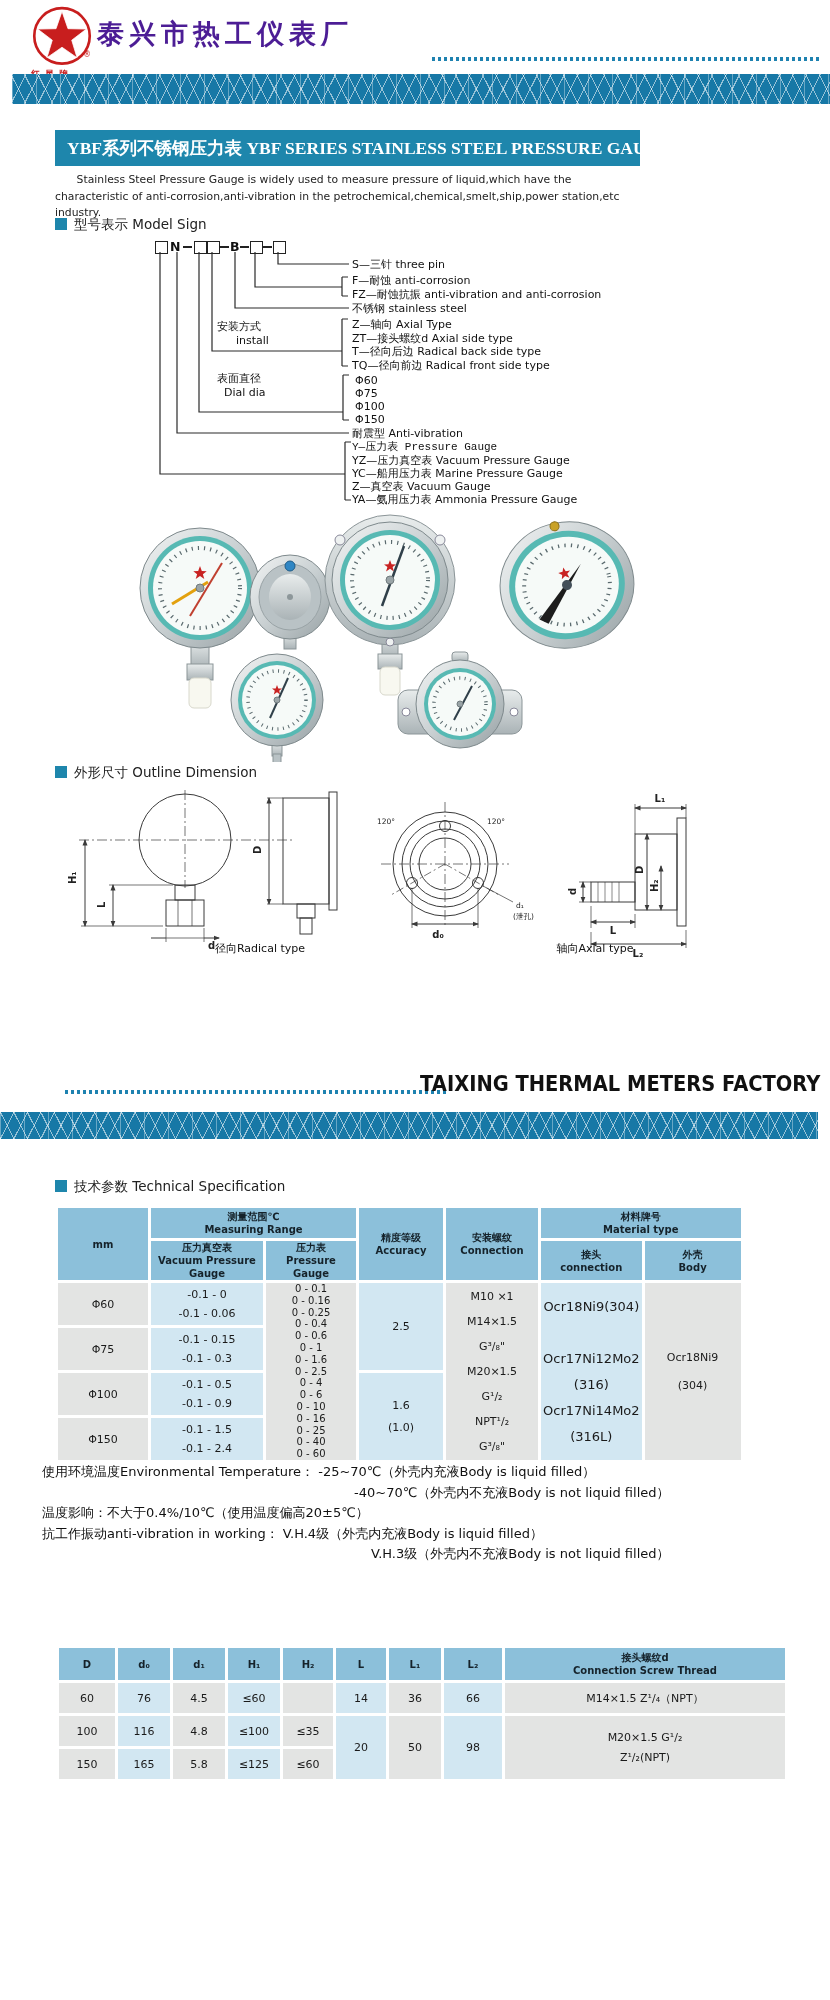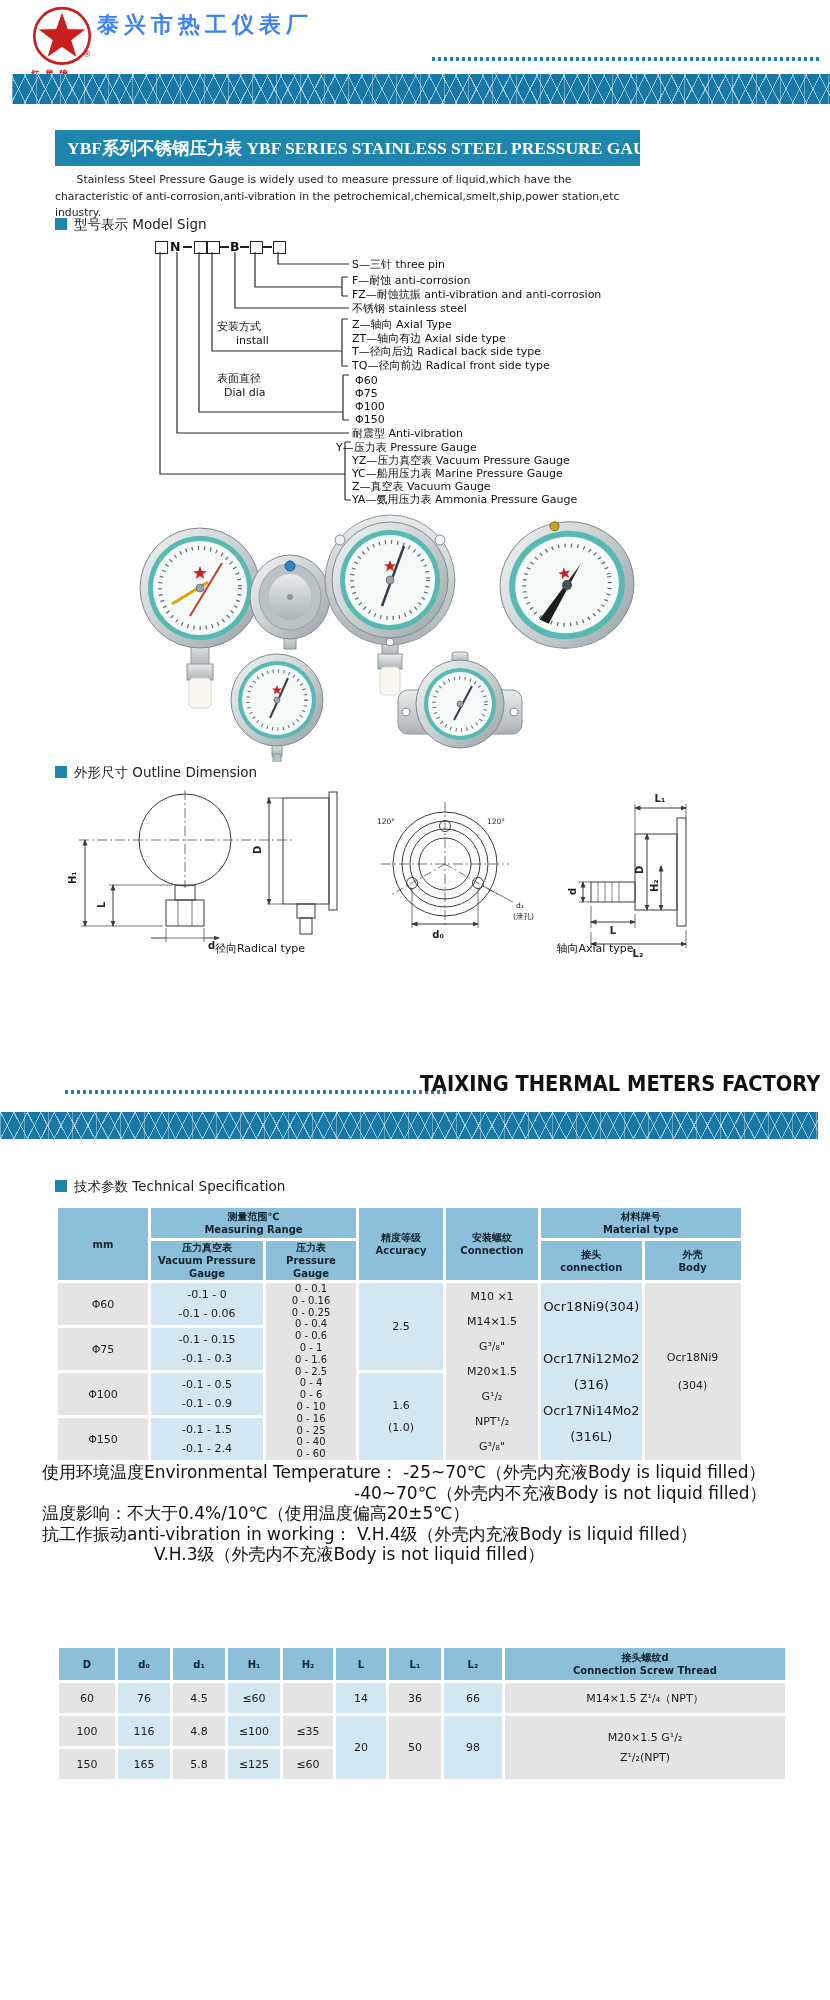--- a/index.html
+++ b/index.html
@@ -7,21 +7,21 @@
   #page{position:relative;width:830px;height:2000px;background:#fff;overflow:hidden;}
 
   .banner{position:absolute;background-color:#1778a6;
     background-image:
       repeating-linear-gradient(63deg, rgba(255,255,255,.55) 0 1px, transparent 1px 12px),
       repeating-linear-gradient(117deg, rgba(255,255,255,.55) 0 1px, transparent 1px 12px),
       repeating-linear-gradient(90deg, rgba(255,255,255,.35) 0 1px, transparent 1px 24px);}
   .dotline{position:absolute;height:4px;
     background-image:repeating-linear-gradient(90deg,#1e82b0 0 3px, transparent 3px 6px);}
 
-  .company{position:absolute;left:97px;top:10px;font-size:22px;font-weight:bold;letter-spacing:5px;color:#3b82f6;white-space:nowrap;}
+  .company{position:absolute;left:97px;top:16px;font-size:27px;font-weight:bold;letter-spacing:5px;color:#4c1d95;white-space:nowrap;}
   .brand-caption{position:absolute;left:31px;top:68px;color:#c81e1e;font-size:9px;letter-spacing:5px;font-weight:bold;white-space:nowrap;}
   .regmark{position:absolute;left:83px;top:50px;color:#c81e1e;font-size:8px;}
 
   .title-bar{position:absolute;left:55px;top:130px;width:585px;height:36px;background:#1e86ac;color:#fff;
     font-family:"Liberation Serif","DejaVu Serif",serif;font-weight:bold;font-size:17.5px;line-height:36px;
     padding-left:12px;box-sizing:border-box;white-space:nowrap;}
 
   .desc{position:absolute;left:55px;top:172px;width:588px;font-size:10.8px;line-height:1.55;color:#222;}
   .desc p{margin:0;text-indent:2em;}
 
@@ -42,23 +42,23 @@
   .spec-table{position:absolute;left:55px;top:1205px;font-size:11px;table-layout:fixed;}
   .spec-table tbody tr{height:42px;}
   .list{white-space:pre-line;}
   .pr{line-height:11.8px;font-size:10px;}
   .conn{line-height:25px;}
   .mat{line-height:26px;font-size:13px;}
   .bodym{line-height:28px;}
   .vac{line-height:19px;}
   .acc2{line-height:22px;}
 
-  .notes{position:absolute;left:42px;top:1462px;font-size:17px;line-height:20.5px;color:#111;white-space:nowrap;}
+  .notes{position:absolute;left:42px;top:1462px;font-size:13px;line-height:20.5px;color:#111;white-space:nowrap;}
   .notes .ind1{margin-left:312px;}
-  .notes .ind2{margin-left:112px;}
+  .notes .ind2{margin-left:88px;text-align:right;}
 
   .dim-table{position:absolute;left:56px;top:1645px;font-size:11px;table-layout:fixed;}
   .dim-table tr{height:30px;}
   .dim-table .hd{height:32px;}
 
   .factory-en{position:absolute;right:10px;top:1072px;font-size:20.5px;font-weight:bold;color:#111;
     transform:scaleX(.95);transform-origin:right;white-space:nowrap;}
 
   svg text{font-family:"DejaVu Sans","Liberation Sans",sans-serif;}
   .dimtxt{font-size:10px;fill:#222;font-weight:bold;}
@@ -118,29 +118,29 @@
         <path d="M160 252 V474 H345"></path>
         <path d="M345 442 H351 M345 442 V500 M345 500 H351"></path>
       </g>
     </svg>
 
     <span class="dlb" style="left:352px;top:258px;">S—三针 three pin</span>
     <span class="dlb" style="left:352px;top:274px;">F—耐蚀 anti-corrosion</span>
     <span class="dlb" style="left:352px;top:288px;">FZ—耐蚀抗振 anti-vibration and anti-corrosion</span>
     <span class="dlb" style="left:352px;top:302px;">不锈钢 stainless steel</span>
     <span class="dlb" style="left:352px;top:318px;">Z—轴向 Axial Type</span>
-    <span class="dlb" style="left:352px;top:332px;">ZT—轴向有边 Axial side type</span>
+    <span class="dlb" style="left:352px;top:332px;">ZT—接头螺纹d Axial side type</span>
     <span class="dlb" style="left:352px;top:345px;">T—径向后边  Radical back side type</span>
     <span class="dlb" style="left:352px;top:359px;">TQ—径向前边 Radical front side type</span>
     <span class="dlb" style="left:355px;top:374px;">Φ60</span>
     <span class="dlb" style="left:355px;top:387px;">Φ75</span>
     <span class="dlb" style="left:355px;top:400px;">Φ100</span>
     <span class="dlb" style="left:355px;top:413px;">Φ150</span>
     <span class="dlb" style="left:352px;top:427px;">耐震型 Anti-vibration</span>
-    <span class="dlb" style="left:336px;top:441px;">Y—压力表 Pressure Gauge</span>
+    <span class="dlb" style="left:352px;top:441px;font-family:Liberation Mono, monospace;">Y—压力表 Pressure Gauge</span>
     <span class="dlb" style="left:352px;top:454px;">YZ—压力真空表 Vacuum Pressure Gauge</span>
     <span class="dlb" style="left:352px;top:467px;">YC—船用压力表 Marine Pressure Gauge</span>
     <span class="dlb" style="left:352px;top:480px;">Z—真空表 Vacuum Gauge</span>
     <span class="dlb" style="left:352px;top:493px;">YA—氨用压力表 Ammonia Pressure Gauge</span>
 
     <span class="dlb" style="left:217px;top:320px;">安装方式</span>
     <span class="dlb" style="left:236px;top:334px;">install</span>
     <span class="dlb" style="left:217px;top:372px;">表面直径</span>
     <span class="dlb" style="left:224px;top:386px;">Dial dia</span>
   </div>

